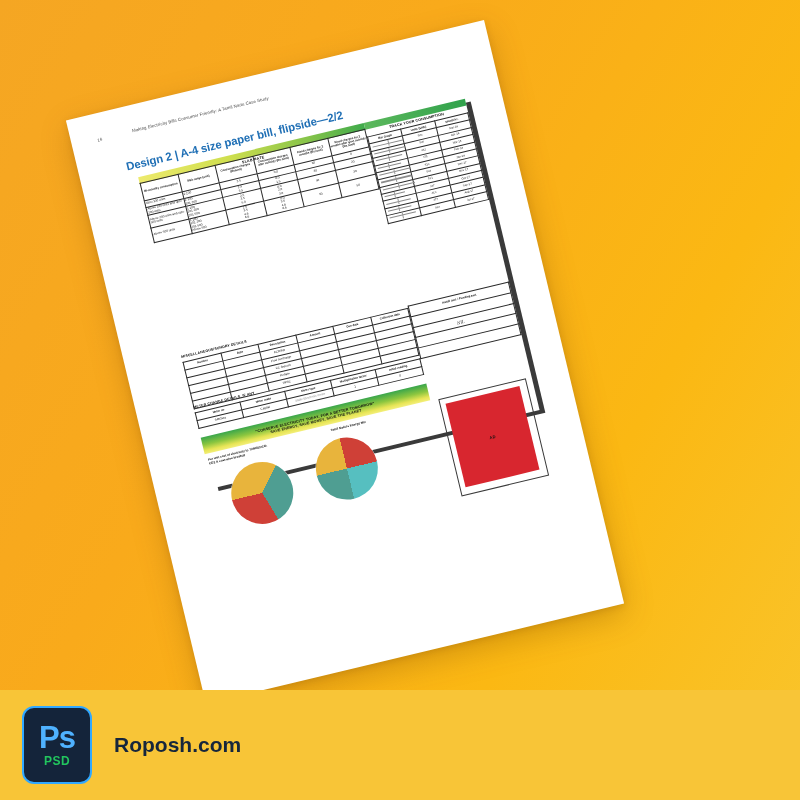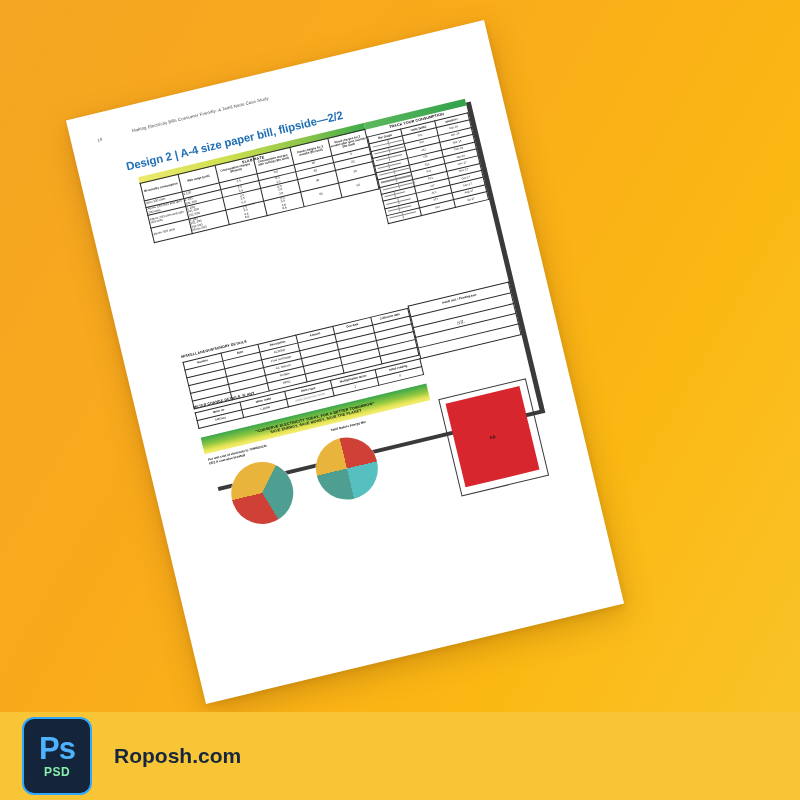--- a/index.html
+++ b/index.html
@@ -83,26 +83,26 @@
   .analytics{position:absolute;left:0;top:285px;width:232px;height:90px;}
   .an-label{position:absolute;font-size:3.1px;font-weight:bold;color:#111;line-height:1.3;}
 
   .pie{position:absolute;border-radius:50%;}
   .ad-box{position:absolute;left:246px;top:292px;width:76px;height:86px;background:#d8262f;
     display:flex;align-items:center;justify-content:center;}
   .ad-box span{color:#111;font-size:4px;font-weight:bold;letter-spacing:.4px;}
   .ad-frame{position:absolute;left:240px;top:286px;width:88px;height:98px;border:.8px solid #3a3a3a;}
 
   
-  .brandbar{position:absolute;left:0;bottom:0;width:800px;height:88px;
+  .brandbar{position:absolute;left:0;bottom:0;width:800px;height:110px;
     background:#f8c537;display:flex;align-items:center;gap:22px;padding-left:22px;box-sizing:border-box;}
   .ps-icon{width:66px;height:74px;border-radius:12px;background:#14243a;border:2.5px solid #31a8ff;
     display:flex;flex-direction:column;align-items:center;justify-content:center;flex:none;}
   .ps-icon .ps{color:#4fb2ff;font-size:31px;font-weight:bold;line-height:1;letter-spacing:-1px;}
-  .ps-icon .psd{color:#86efac;font-size:12px;font-weight:bold;margin-top:1px;letter-spacing:.5px;}
+  .ps-icon .psd{color:#22c55e;font-size:12px;font-weight:bold;margin-top:1px;letter-spacing:.5px;}
   .brand-text{display:flex;flex-direction:column;justify-content:center;}
   .brand-text .l1{font-size:27px;font-weight:bold;color:#16263c;line-height:1.18;}
   .brand-text .l2{font-size:21px;font-weight:bold;color:#16263c;line-height:1.18;}
 </style>
 </head>
 <body>
 
 <div class="stage">
 
   <div class="page-wrap">

